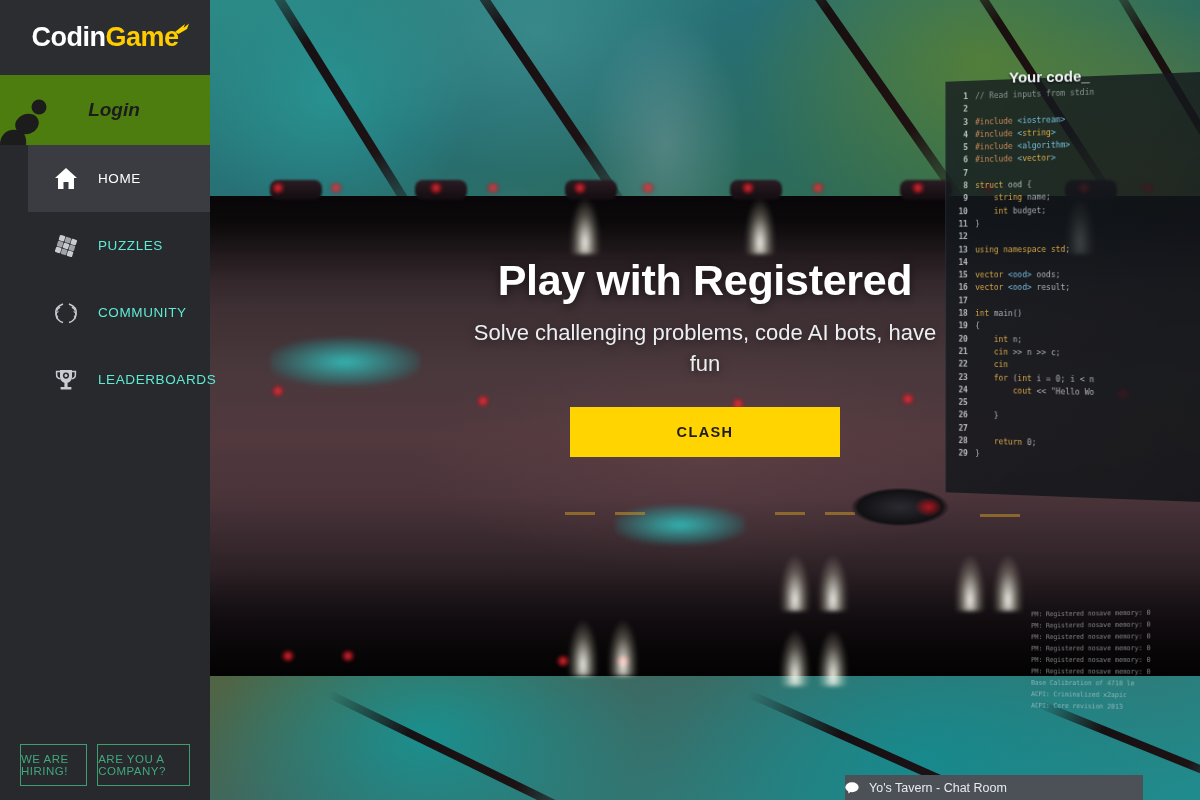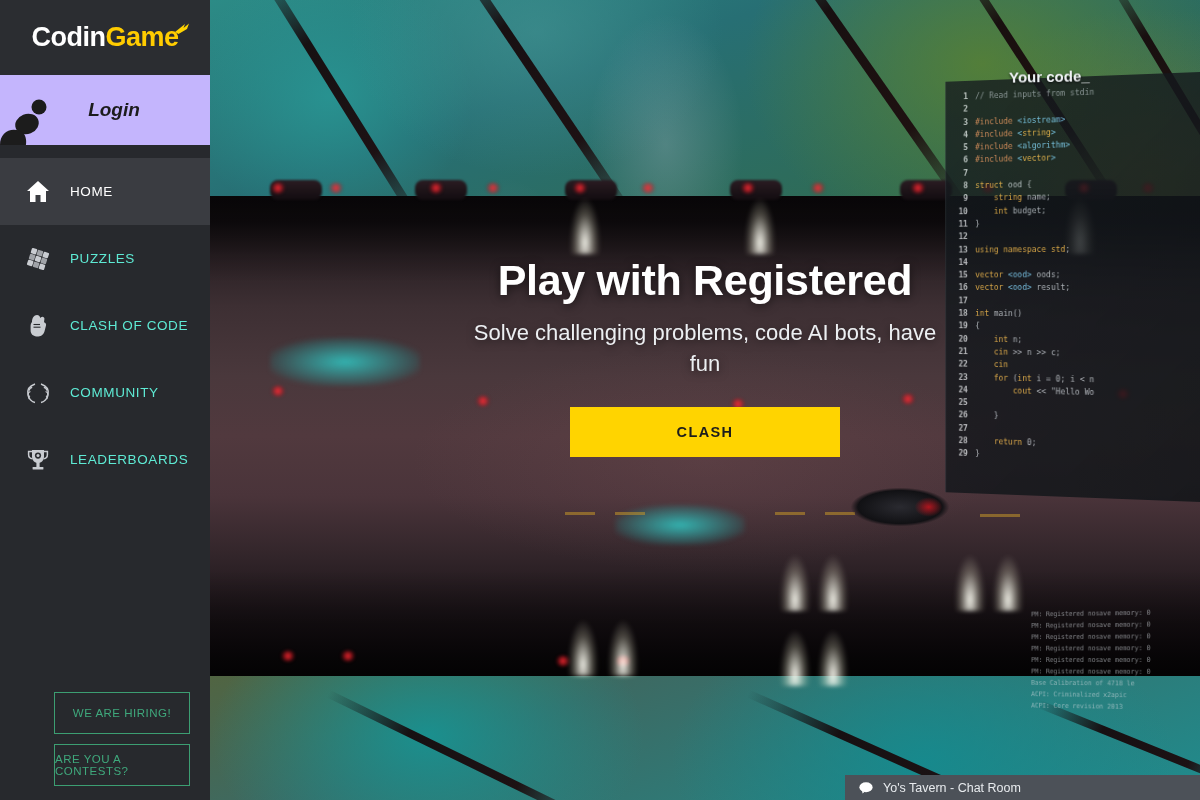--- a/index.html
+++ b/index.html
@@ -33,36 +33,36 @@
   .logo-part1 { color: #ffffff; }
   .logo-part2 { color: #ffcc00; }
   .logo-swoosh {
     position: absolute; right: -11px; top: 1px;
     width: 16px; height: 12px;
   }
 
   
   .login-band {
     height: 70px; flex: 0 0 70px;
-    background: #c4b5fd;
+    background: #4d7c0f;
     display: flex; align-items: center;
     position: relative; cursor: pointer;
   }
   .login-avatar {
     position: absolute; left: 0; bottom: 0;
     width: 58px; height: 52px;
   }
   .login-label {
     width: 100%; text-align: center;
     font-size: 19px; font-weight: bold; font-style: italic;
     color: #1c1c1c; padding-left: 18px;
   }
 
   
-  .nav { flex: 1 1 auto; padding-top: 13px; }
+  .nav { flex: 1 1 auto; padding-top: 0; margin-left: 28px; }
   .nav-item {
     display: flex; align-items: center;
     height: 67px; padding-left: 20px;
     cursor: pointer;
     position: relative;
   }
   .nav-item.active { background: #3a3c41; }
   .nav-icon {
     width: 36px; flex: 0 0 36px;
     display: flex; align-items: center; justify-content: center;
@@ -74,21 +74,21 @@
     font-size: 13.5px; letter-spacing: 0.6px;
     color: #5eead4;
     font-weight: 400;
   }
   .nav-item.active .nav-label { color: #ffffff; font-weight: 500; }
   .nav-item.active .nav-icon { color: #ffffff; }
 
   
   .side-bottom {
     padding: 0 20px 14px 20px;
-    display: flex; flex-direction: column; gap: 10px; margin-left: 34px;
+    display: flex; flex-direction: row; gap: 10px;
   }
   .ghost-btn {
     border: 1px solid #3c9e72;
     color: #3fa87c;
     background: transparent;
     height: 42px;
     display: flex; align-items: center; justify-content: center;
     font-size: 11.5px; letter-spacing: 0.5px;
     cursor: pointer;
     font-family: "Liberation Sans", sans-serif;
@@ -254,24 +254,24 @@
     width: 270px; height: 50px; margin: 28px auto 0 auto;
     background: #ffd400; border: none;
     color: #1c1c1c; font-size: 14.5px; font-weight: bold;
     letter-spacing: 1.4px; cursor: pointer;
     font-family: "Liberation Sans", sans-serif;
   }
 
   
   .chat-bar {
     position: absolute; left: 845px; bottom: 0;
-    width: 355px; height: 25px;
+    width: 298px; height: 25px;
     background: #4c5158;
     display: flex; align-items: center;
-    padding-left: 14px; gap: 10px;
+    gap: 10px;
     cursor: pointer; z-index: 30;
   }
   .chat-icon { color: #ffffff; display: flex; align-items: center; }
   .chat-label { color: #e8ebee; font-size: 12.5px; }
 </style>
 </head>
 <body>
 
 <div id="app">
 
@@ -411,30 +411,20 @@
                 <rect x="3" y="9.2" width="5.6" height="5.6" rx="1" opacity="0.75"></rect>
                 <rect x="9.2" y="9.2" width="5.6" height="5.6" rx="1"></rect>
                 <rect x="15.4" y="9.2" width="5.6" height="5.6" rx="1" opacity="0.75"></rect>
                 <rect x="3" y="15.4" width="5.6" height="5.6" rx="1"></rect>
                 <rect x="9.2" y="15.4" width="5.6" height="5.6" rx="1" opacity="0.75"></rect>
                 <rect x="15.4" y="15.4" width="5.6" height="5.6" rx="1"></rect>
               </g>
             </svg>
           </span>
           <span class="nav-label">PUZZLES</span>
-        </div>
-        <div class="nav-item">
-          <span class="nav-icon">
-            <svg width="20" height="25" viewBox="0 0 20 25" fill="currentColor">
-              <path d="M4 9 C4 5 6 2 9 2 C11 2 12 3.4 12.2 5 L13 4.2 C14.6 3 16.6 4 16.4 6 L16 9.2 C17.6 9.6 18.4 11 18 12.6 L16.6 18 C16 21 13.6 23.4 10.4 23.4 L8.4 23.4 C5 23.4 2.6 21 2.6 17.6 L2.6 13 C2.6 11.2 3.2 10 4 9 Z"></path>
-              <path d="M5.5 11.5 L12 11.5" stroke="#27292d" stroke-width="1.1" fill="none"></path>
-              <path d="M5.5 14.2 L12.5 14.2" stroke="#27292d" stroke-width="1.1" fill="none"></path>
-            </svg>
-          </span>
-          <span class="nav-label">CLASH OF CODE</span>
         </div>
         <div class="nav-item">
           <span class="nav-icon">
             <svg width="26" height="22" viewBox="0 0 26 22" fill="none" stroke="currentColor" stroke-width="1.5">
               <path d="M10 2 C4 4 2 8 3 13 C3.8 17 7 20 10 20.6"></path>
               <path d="M16 2 C22 4 24 8 23 13 C22.2 17 19 20 16 20.6"></path>
               <g stroke-width="1.1">
                 <path d="M7.2 5.4 C5.2 5.8 4.2 7 4.4 8.6"></path>
                 <path d="M5.4 9.4 C3.6 10 3 11.4 3.4 12.8"></path>
                 <path d="M5 13.8 C3.6 14.8 3.6 16.2 4.4 17.2"></path>
@@ -457,21 +447,21 @@
               <circle cx="11" cy="7.6" r="3.1" fill="#2b2d31"></circle>
               <circle cx="11" cy="7.6" r="1.5" fill="currentColor"></circle>
             </svg>
           </span>
           <span class="nav-label">LEADERBOARDS</span>
         </div>
       </nav>
 
     <div class="side-bottom">
       <div class="ghost-btn">WE ARE HIRING!</div>
-      <div class="ghost-btn">ARE YOU A CONTESTS?</div>
+      <div class="ghost-btn">ARE YOU A COMPANY?</div>
     </div>
   </div>
 
   <div class="chat-bar">
     <span class="chat-icon">
       <svg width="14" height="12" viewBox="0 0 14 12">
         <ellipse cx="7" cy="5.2" rx="6.6" ry="5" fill="#ffffff"></ellipse>
         <path d="M3 9 L3.6 11.6 L6 9.4 Z" fill="#ffffff"></path>
       </svg>
     </span>

